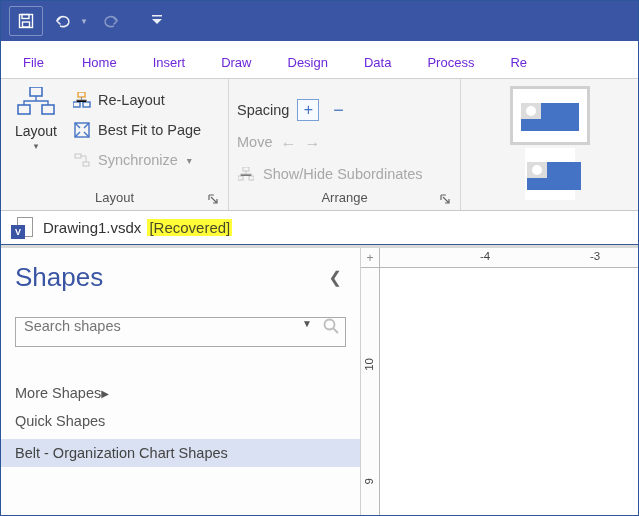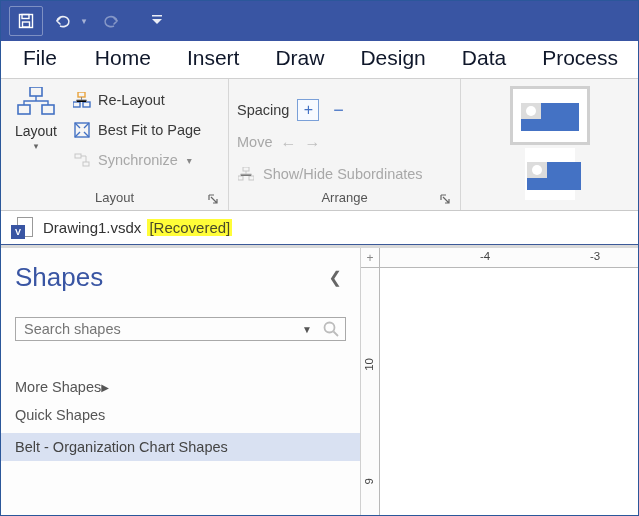--- a/index.html
+++ b/index.html
@@ -7,21 +7,21 @@
 
   
   .titlebar { height: 40px; background: #3b5998; background: #2f5496; display: flex; align-items: center; padding: 0 8px; gap: 4px; }
   .titlebar { background:#3955a3; }
   .tb-btn { width: 34px; height: 30px; display:flex; align-items:center; justify-content:center; border:1px solid rgba(255,255,255,0.35); border-radius:2px; color:#fff; margin-right:2px; }
   .tb-ctrl { width: 28px; height:30px; display:flex; align-items:center; justify-content:center; color:#fff; opacity:0.9; margin-right:4px; }
   .tb-ctrl.low { opacity:0.55; }
 
   
   .tabs { height: 38px; background:#fff; display:flex; align-items:flex-end; border-bottom:1px solid #d0d0d0; padding:0 10px; }
-  .tab { padding: 9px 18px 8px 18px; font-size:21px; color:#0f172a; cursor:default; }
+  .tab { padding: 9px 18px 8px 18px; font-size:13px; color:#6d28d9; cursor:default; }
   .tab:first-child { padding-left:12px; padding-right:20px; }
 
   
   .ribbon { background:#f5f5f5; border-bottom:1px solid #c9c9c9; display:flex; height:132px; }
   .group { border-right:1px solid #d6d6d6; display:flex; flex-direction:column; justify-content:space-between; padding:6px 8px 0 8px; }
   .group-title { text-align:center; font-size:13px; color:#555; padding:3px 0 5px 0; position:relative; }
   .group-title .launcher { position:absolute; right:0; bottom:4px; width:14px; height:14px; display:flex; align-items:center; justify-content:center; color:#666; }
 
   .g-layout { width:228px; }
   .g-arrange { width:232px;justify-content:flex-end; }
@@ -60,21 +60,21 @@
   .doc-ico .badge { position:absolute; left:0; bottom:0; width:14px; height:14px; background:#3955a3; color:#fff; font-size:9px; display:flex; align-items:center; justify-content:center; font-weight:bold; }
   .recovered { background:#fffd38; padding:0 2px; color:#4a4a2a; }
 
   
   .workspace { display:flex; height: calc(516px - 40px - 38px - 132px - 34px); border-top:3px solid #d9d9d9; }
   .shapes-pane { width:360px; background:#fdfdfd; border-right:1px solid #d0d0d0; padding:14px 14px 0 14px; display:flex; flex-direction:column; }
   .shapes-head { display:flex; align-items:center; justify-content:space-between; margin-bottom:24px; }
   .shapes-title { font-size:26px; color:#3955a3; font-weight:400; }
   .collapse { color:#666; font-size:16px; padding-right:4px; }
 
-  .searchwrap { display:flex; align-items:center; border:1px solid #a9a9a9; height:24px; margin-bottom:32px; }
+  .searchwrap { display:flex; align-items:flex-start; border:1px solid #a9a9a9; height:30px; margin-bottom:32px; }
   .searchwrap input { flex:1; border:none; outline:none; font-size:14.5px; padding:0 8px; background:transparent; }
   .searchwrap .dd { width:20px; color:#555; font-size:10px; text-align:center; }
   .searchwrap .mag { width:28px; color:#bcbcbc; display:flex; align-items:center; justify-content:center; }
 
   .shape-link { font-size:14.5px; color:#555; padding:6px 0; display:flex; align-items:center; gap:0; }
   .shape-link .tri { font-size:10px; color:#555; }
   .shape-sel { background:#d9e1f2; margin:4px -14px 0 -14px; padding:6px 14px; font-size:14.5px; color:#444; }
 
   .canvas { flex:1; background:#ececec; position:relative; }
   .ruler-h { position:absolute; left:19px; right:0; top:0; height:20px; background:#fcfcfc; border-bottom:1px solid #b8b8b8; }

